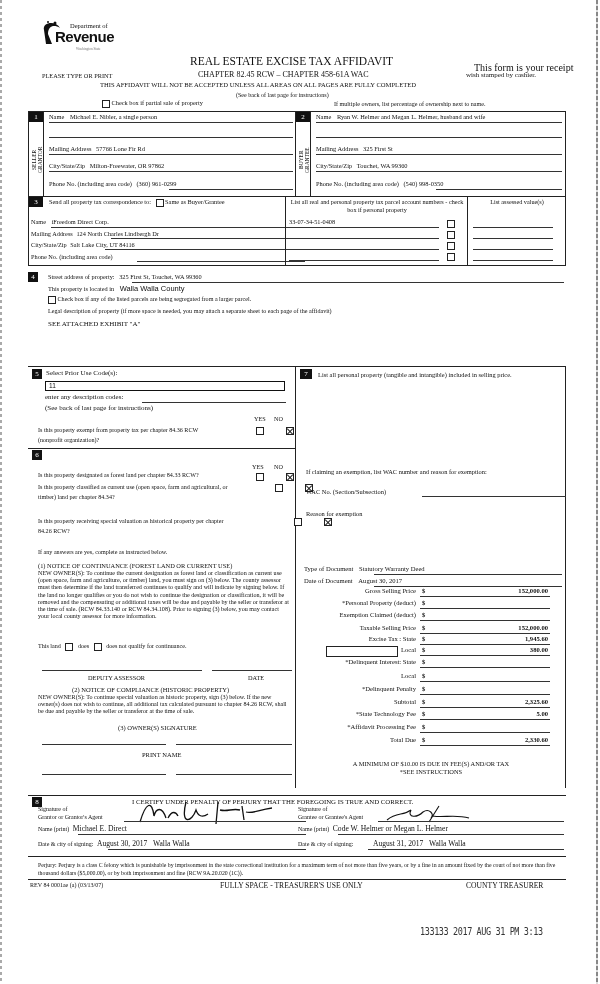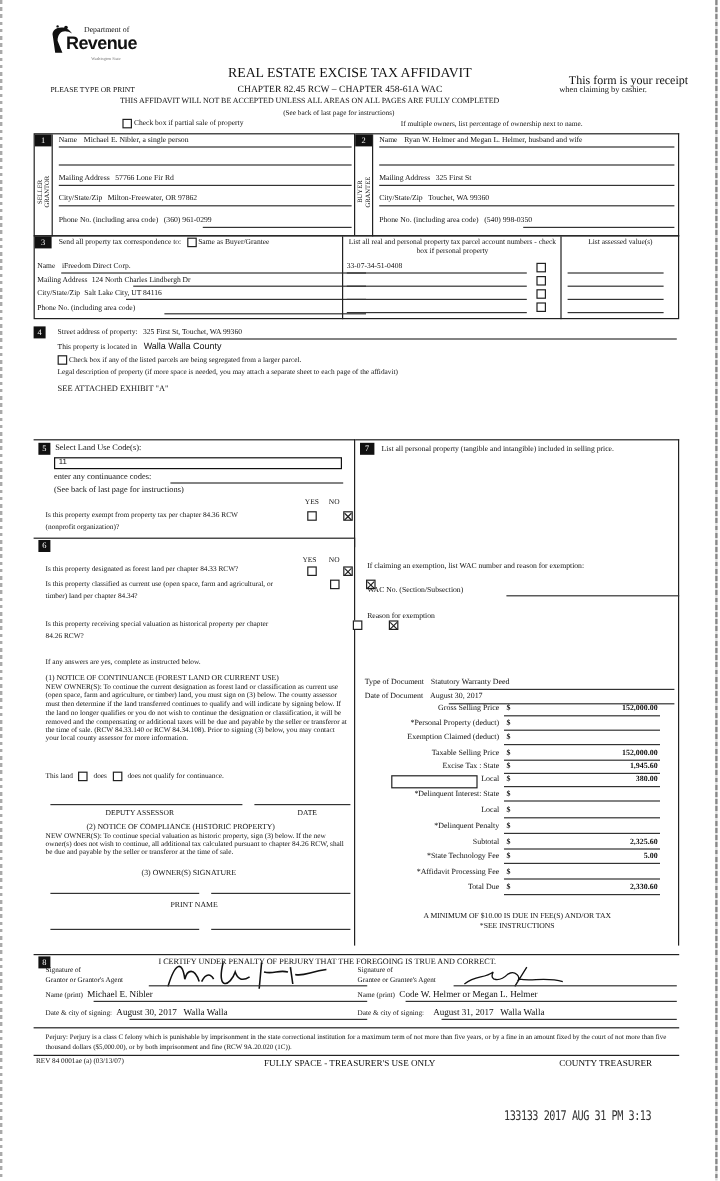--- a/index.html
+++ b/index.html
@@ -34,21 +34,21 @@
       <circle cx="8" cy="2" r="1" fill="#111"></circle>
   </svg>
   <div style="position:absolute;left:32px;top:6px;font-size:6.5px;">Department of</div>
   <div style="position:absolute;left:17px;top:12px;font-family:'Liberation Sans',sans-serif;font-size:15px;font-weight:bold;letter-spacing:-0.5px;">Revenue</div>
   <div style="position:absolute;left:38px;top:31px;font-size:3.5px;color:#777;">Washington State</div>
 </div>
 <div class="abs" style="left:42px;top:72px;font-size:6.3px;">PLEASE TYPE OR PRINT</div>
 <div class="abs b" style="left:190px;top:55px;font-size:11.5px;">REAL ESTATE EXCISE TAX AFFIDAVIT</div>
 <div class="abs" style="left:198px;top:70px;font-size:8px;">CHAPTER 82.45 RCW – CHAPTER 458-61A WAC</div>
 <div class="abs" style="left:474px;top:62px;font-size:10px;">This form is your receipt</div>
-<div class="abs" style="left:466px;top:71px;font-size:7px;">when claiming by cashier.</div>
+<div class="abs" style="left:466px;top:71px;font-size:7px;">wish stamped by cashier.</div>
 <div class="abs b" style="left:100px;top:81px;font-size:6.6px;">THIS AFFIDAVIT WILL NOT BE ACCEPTED UNLESS ALL AREAS ON ALL PAGES ARE FULLY COMPLETED</div>
 <div class="abs" style="left:236px;top:92px;font-size:6px;">(See back of last page for instructions)</div>
 <div class="abs" style="left:102px;top:99px;font-size:6.3px;">
   <span class="cb"></span>
   <span>Check box if partial sale of property</span>
 </div>
 <div class="abs" style="left:334px;top:101px;font-size:6.1px;">If multiple owners, list percentage of ownership next to name.</div>
 
 <div class="abs box" style="left:28px;top:111px;width:268px;height:86px;">
   <div class="abs" style="left:0;top:0;width:14px;height:10px;background:#111;color:#fff;text-align:center;font-size:7px;line-height:10px;">1</div>
@@ -178,25 +178,25 @@
   <div class="abs" style="left:20px;top:26px;font-size:6.1px;">
     <span class="cb"></span>
     <span>Check box if any of the listed parcels are being segregated from a larger parcel.</span>
   </div>
   <div class="abs" style="left:20px;top:38px;font-size:6.1px;">Legal description of property (if more space is needed, you may attach a separate sheet to each page of the affidavit)</div>
   <div class="abs b" style="left:20px;top:50px;font-size:7px;">SEE ATTACHED EXHIBIT "A"</div>
 </div>
 
 <div class="abs" style="left:28px;top:366px;width:268px;height:90px;border-top:1px solid #222;border-right:1px solid #222;">
   <div class="abs" style="left:4px;top:2px;width:10px;height:10px;background:#111;color:#fff;text-align:center;font-size:7px;line-height:10px;">5</div>
-  <div class="abs" style="left:18px;top:2px;font-size:7px;">Select Land Use Code(s):</div>
+  <div class="abs" style="left:18px;top:2px;font-size:7px;">Select Prior Use Code(s):</div>
   <div class="abs" style="left:17px;top:14px;width:240px;height:10px;border:1px solid #111;padding-left:3px;font-family:'Liberation Sans',sans-serif;font-size:6.5px;line-height:8px;">
     <span>11</span>
   </div>
-  <div class="abs" style="left:17px;top:26px;font-size:7px;">enter any continuance codes:</div>
+  <div class="abs" style="left:17px;top:26px;font-size:7px;">enter any description codes:</div>
   <div class="abs line" style="left:114px;top:35px;width:144px;"></div>
   <div class="abs" style="left:17px;top:37px;font-size:7px;">(See back of last page for instructions)</div>
   <div class="abs" style="left:226px;top:48px;font-size:6.2px;">YES</div>
   <div class="abs" style="left:246px;top:48px;font-size:6.2px;">NO</div>
   <div class="abs" style="left:10px;top:58px;width:170px;font-size:6.1px;line-height:10px;">Is this property exempt from property tax per chapter 84.36 RCW (nonprofit organization)?</div>
   <span class="abs cb" style="left:228px;top:59px;"></span>
   <span class="abs cb x" style="left:248px;top:59px;"></span>
   <div class="abs" style="left:0;top:81px;width:267px;height:1px;background:#222;"></div>
 </div>
 
@@ -370,36 +370,36 @@
   </svg>
   <div class="abs line" style="left:96px;top:25px;width:182px;"></div>
   <div class="abs" style="left:270px;top:10px;font-size:6px;">Signature of</div>
   <div class="abs b" style="left:270px;top:18px;font-size:6px;">Grantee or Grantee's Agent</div>
   <svg class="abs" style="left:355px;top:6px;" width="90" height="22" viewBox="0 0 90 22">
     <path d="M4 18 C 14 10, 20 14, 28 8 C 24 16, 34 16, 40 10 C 46 6, 52 12, 48 16 M 56 4 L 46 20 M 50 14 C 60 16, 72 12, 86 16" stroke="#111" stroke-width="1.1" fill="none"></path>
   </svg>
   <div class="abs line" style="left:350px;top:25px;width:186px;"></div>
   <div class="abs" style="left:10px;top:28px;">
     <span style="font-size:6px;">Name (print)</span>
-    <span class="b" style="font-size:7.6px;margin-left:2px;">Michael E. Nibler</span>
+    <span class="b" style="font-size:7.6px;margin-left:2px;">Michael E. Direct</span>
   </div>
   <div class="abs line" style="left:50px;top:38px;width:228px;"></div>
   <div class="abs" style="left:270px;top:28px;">
     <span style="font-size:6px;">Name (print)</span>
     <span class="b" style="font-size:7.6px;margin-left:2px;">Code W. Helmer or Megan L. Helmer</span>
   </div>
   <div class="abs line" style="left:310px;top:38px;width:226px;"></div>
   <div class="abs" style="left:10px;top:43px;">
     <span style="font-size:6px;">Date &amp; city of signing:</span>
     <span class="b" style="font-size:7.6px;margin-left:2px;white-space:pre;">August 30, 2017   Walla Walla</span>
   </div>
   <div class="abs line" style="left:80px;top:53px;width:198px;"></div>
   <div class="abs" style="left:270px;top:43px;">
     <span style="font-size:6px;">Date &amp; city of signing:</span>
-    <span class="b" style="font-size:7.6px;margin-left:6px;white-space:pre;">August 31, 2017   Walla Walla</span>
+    <span class="b" style="font-size:7.6px;margin-left:18px;white-space:pre;">August 31, 2017   Walla Walla</span>
   </div>
   <div class="abs line" style="left:340px;top:53px;width:196px;"></div>
 </div>
 
 <div class="abs" style="left:38px;top:862px;width:520px;font-size:5.8px;line-height:7.5px;">
   <span class="b">Perjury:</span><span> Perjury is a class C felony which is punishable by imprisonment in the state correctional institution for a maximum term of not more than five years, or by a fine in an amount fixed by the court of not more than five thousand dollars ($5,000.00), or by both imprisonment and fine (RCW 9A.20.020 (1C)).</span>
 </div>
 <div class="abs" style="left:28px;top:879px;width:538px;height:1px;background:#222;"></div>
 <div class="abs" style="left:30px;top:882px;font-size:6px;">REV 84 0001ae (a) (03/13/07)</div>
 <div class="abs" style="left:220px;top:881px;font-size:7.6px;">FULLY SPACE - TREASURER'S USE ONLY</div>

